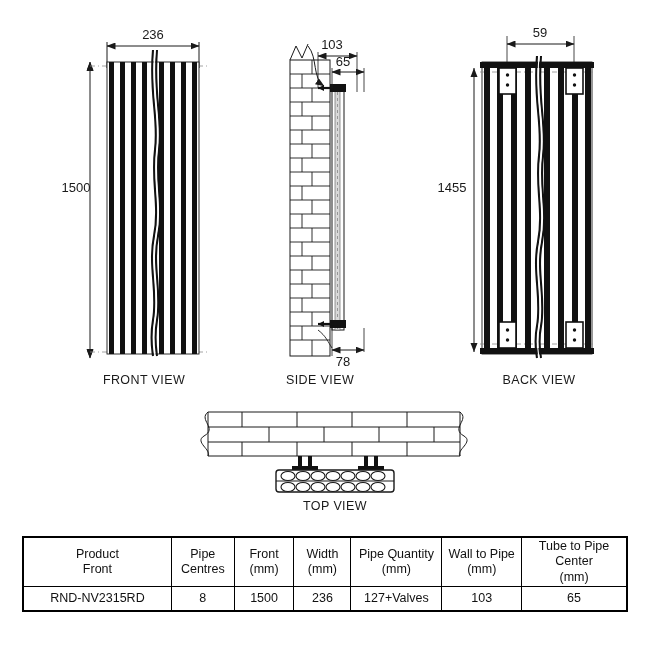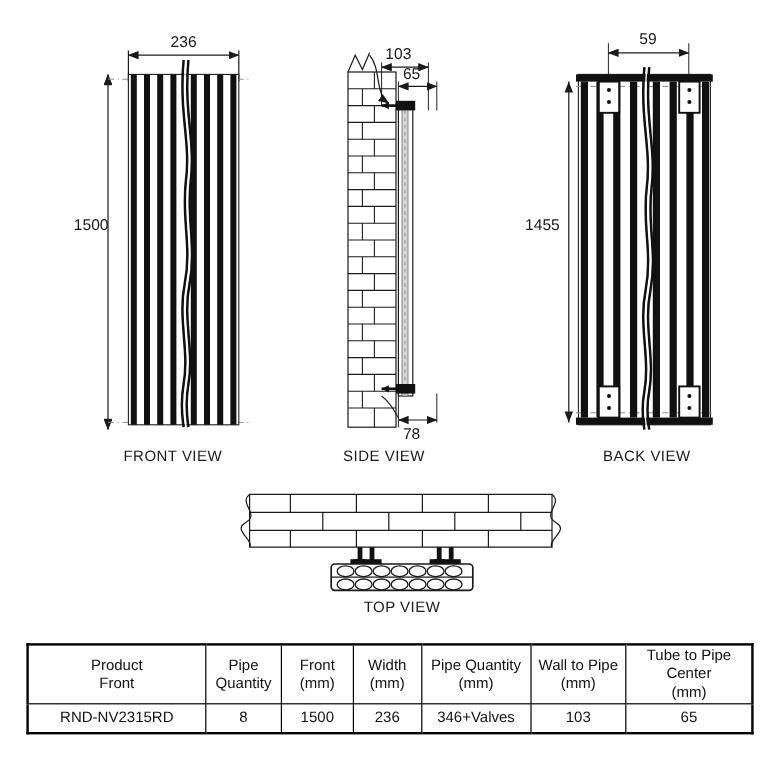--- a/index.html
+++ b/index.html
@@ -329,21 +329,21 @@
 
 <table id="spec-table">
   <thead>
     <tr>
       <th class="c-code outer-l">
         <span>Product</span><br>
         <span>Front</span>
       </th>
       <th class="c-qty">
         <span>Pipe</span><br>
-        <span>Quantity</span>
+        <span>Centres</span>
       </th>
       <th class="c-h">
         <span>Front</span><br>
         <span>(mm)</span>
       </th>
       <th class="c-w">
         <span>Width</span><br>
         <span>(mm)</span>
       </th>
       <th class="c-pc">
@@ -359,20 +359,20 @@
         <span>(mm)</span>
       </th>
     </tr>
   </thead>
   <tbody>
     <tr>
       <td class="outer-l">RND-NV2315RD</td>
       <td>8</td>
       <td>1500</td>
       <td>236</td>
-      <td>346+Valves</td>
+      <td>127+Valves</td>
       <td>103</td>
       <td class="outer-r">65</td>
     </tr>
   </tbody>
 </table>
 
 </div>
 
 </body></html>

